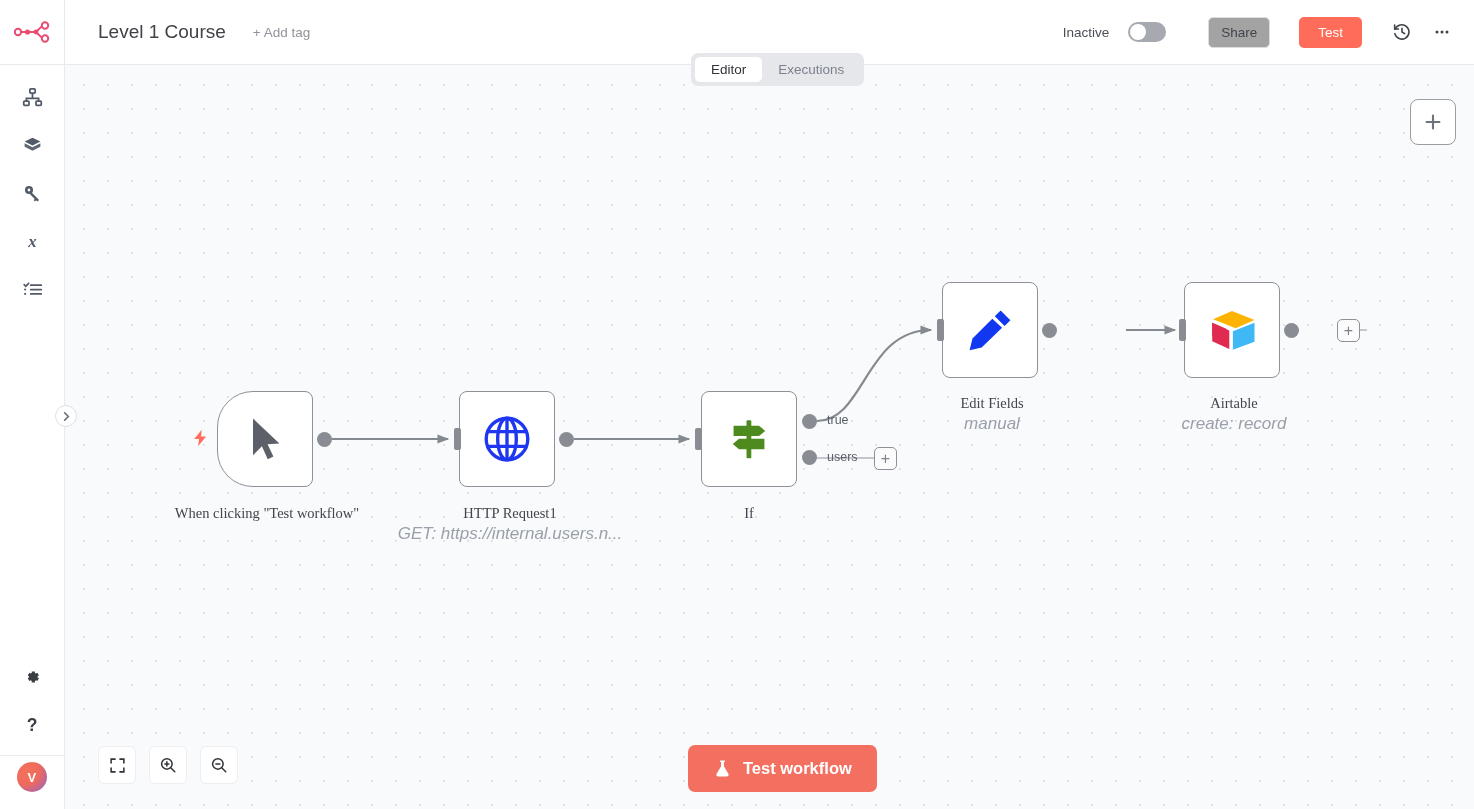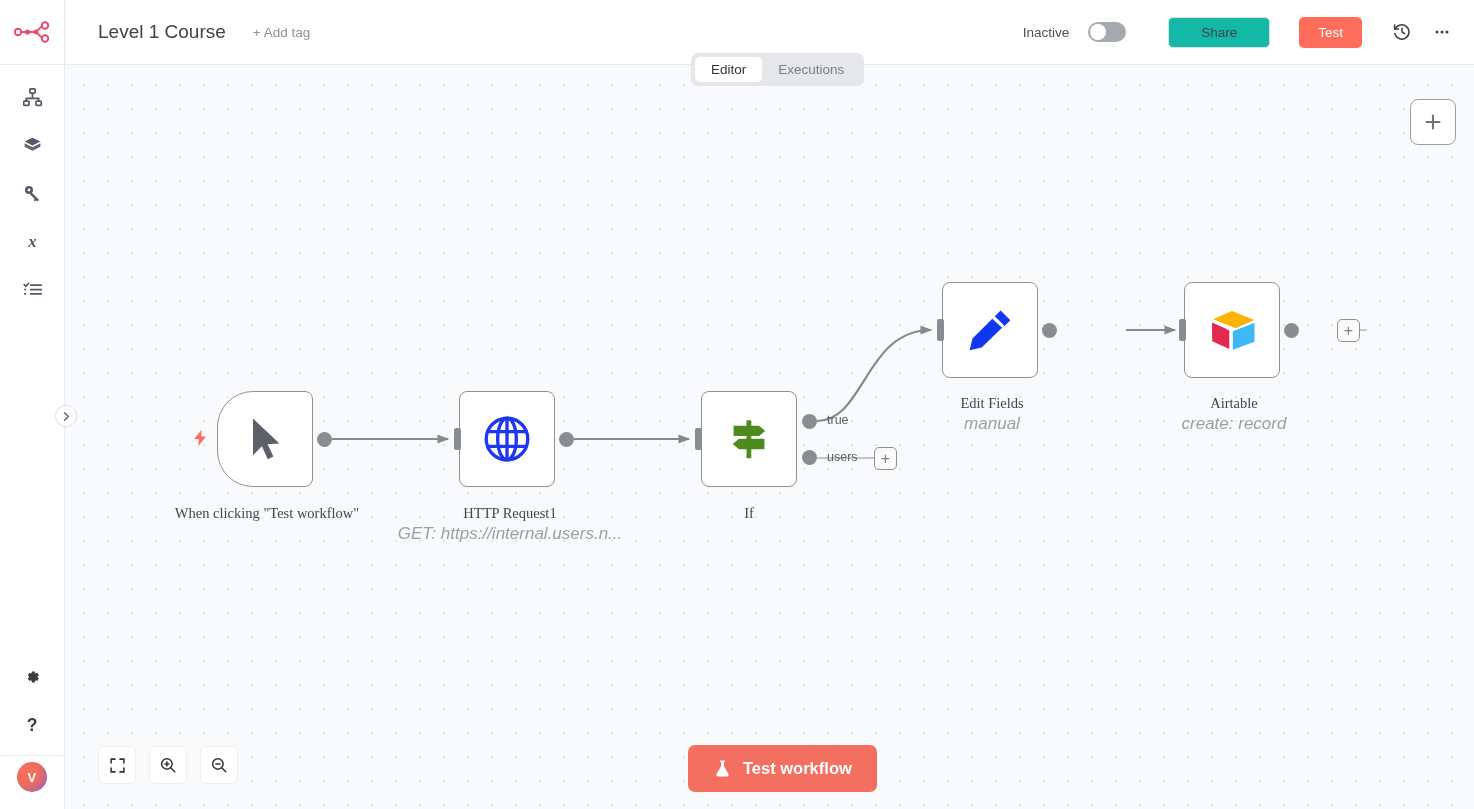--- a/index.html
+++ b/index.html
@@ -75,22 +75,22 @@
   .inactive-label { font-size: 13.5px; color: #4b4f56; margin-right: 11px; }
   .toggle {
     width: 38px; height: 20px; border-radius: 10px; background: #a6a9af;
     position: relative; cursor: pointer; margin-right: 34px;
   }
   .toggle .knob {
     position: absolute; left: 2px; top: 2px;
     width: 16px; height: 16px; border-radius: 50%; background: #fff;
   }
   .btn-share {
-    height: 31px; padding: 0 32px; border-radius: 5px;
-    border: 1px solid #dbdde2; background: #14b8a6;
+    height: 31px; padding: 0 12px; border-radius: 5px;
+    border: 1px solid #dbdde2; background: #a3a3a3;
     font-size: 13.5px; color: #41454c; cursor: pointer;
     display: flex; align-items: center; margin-right: 21px;
     font-family: "Liberation Sans", sans-serif;
   }
   .btn-save {
     height: 31px; padding: 0 19px; border-radius: 5px;
     border: none; background: #ff6d5a;
     font-size: 13.5px; color: #fff; cursor: pointer;
     display: flex; align-items: center; margin-right: 16px;
     font-family: "Liberation Sans", sans-serif;

